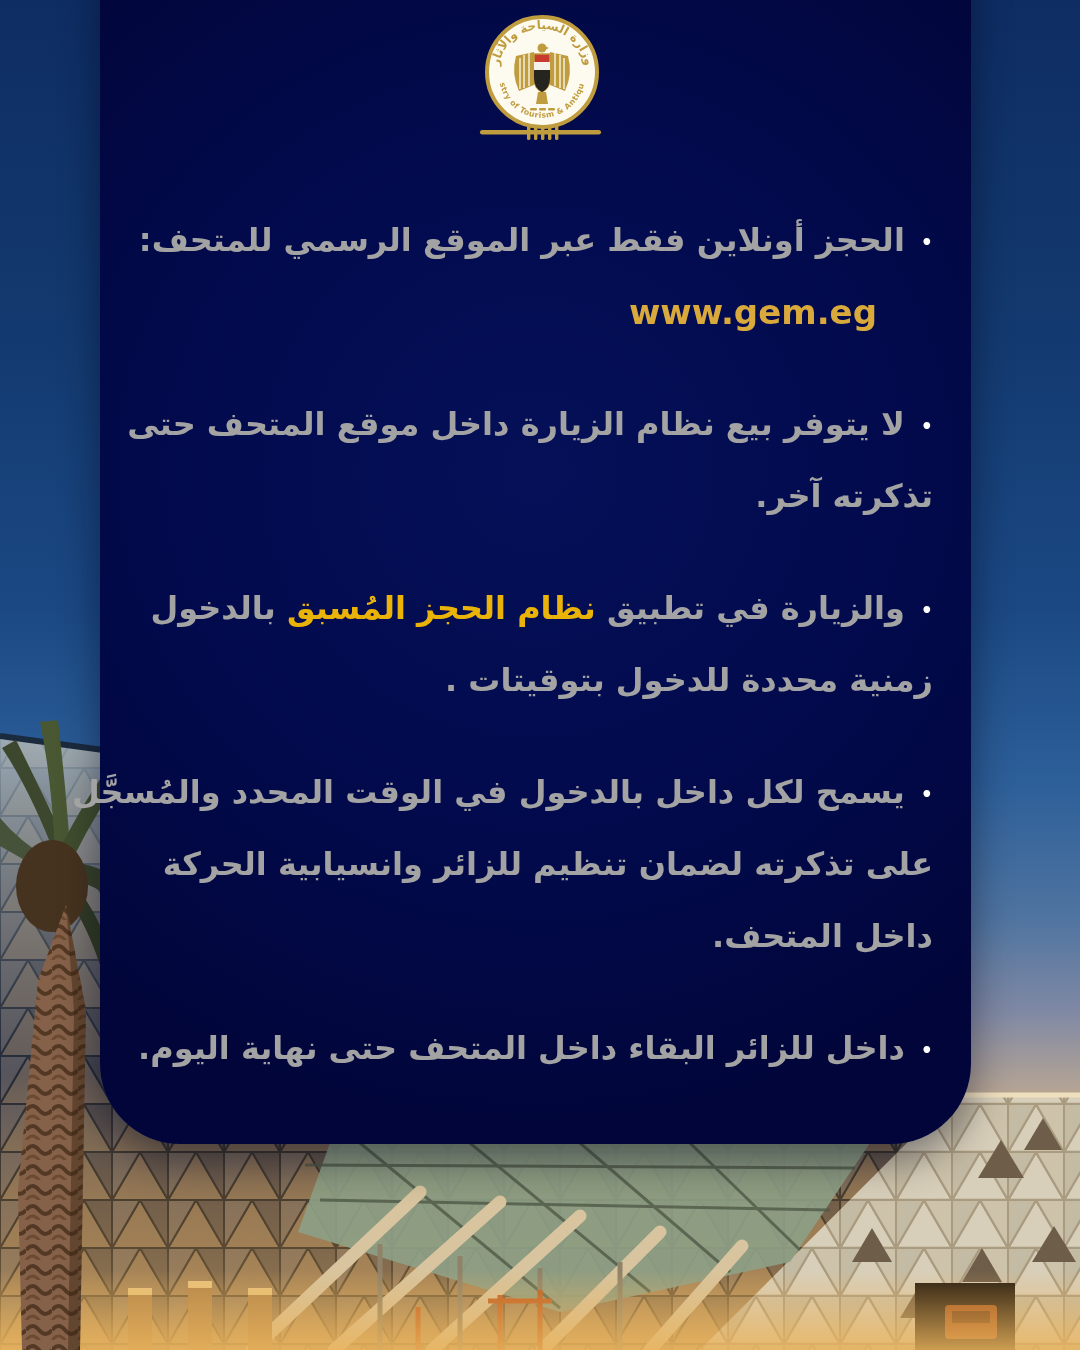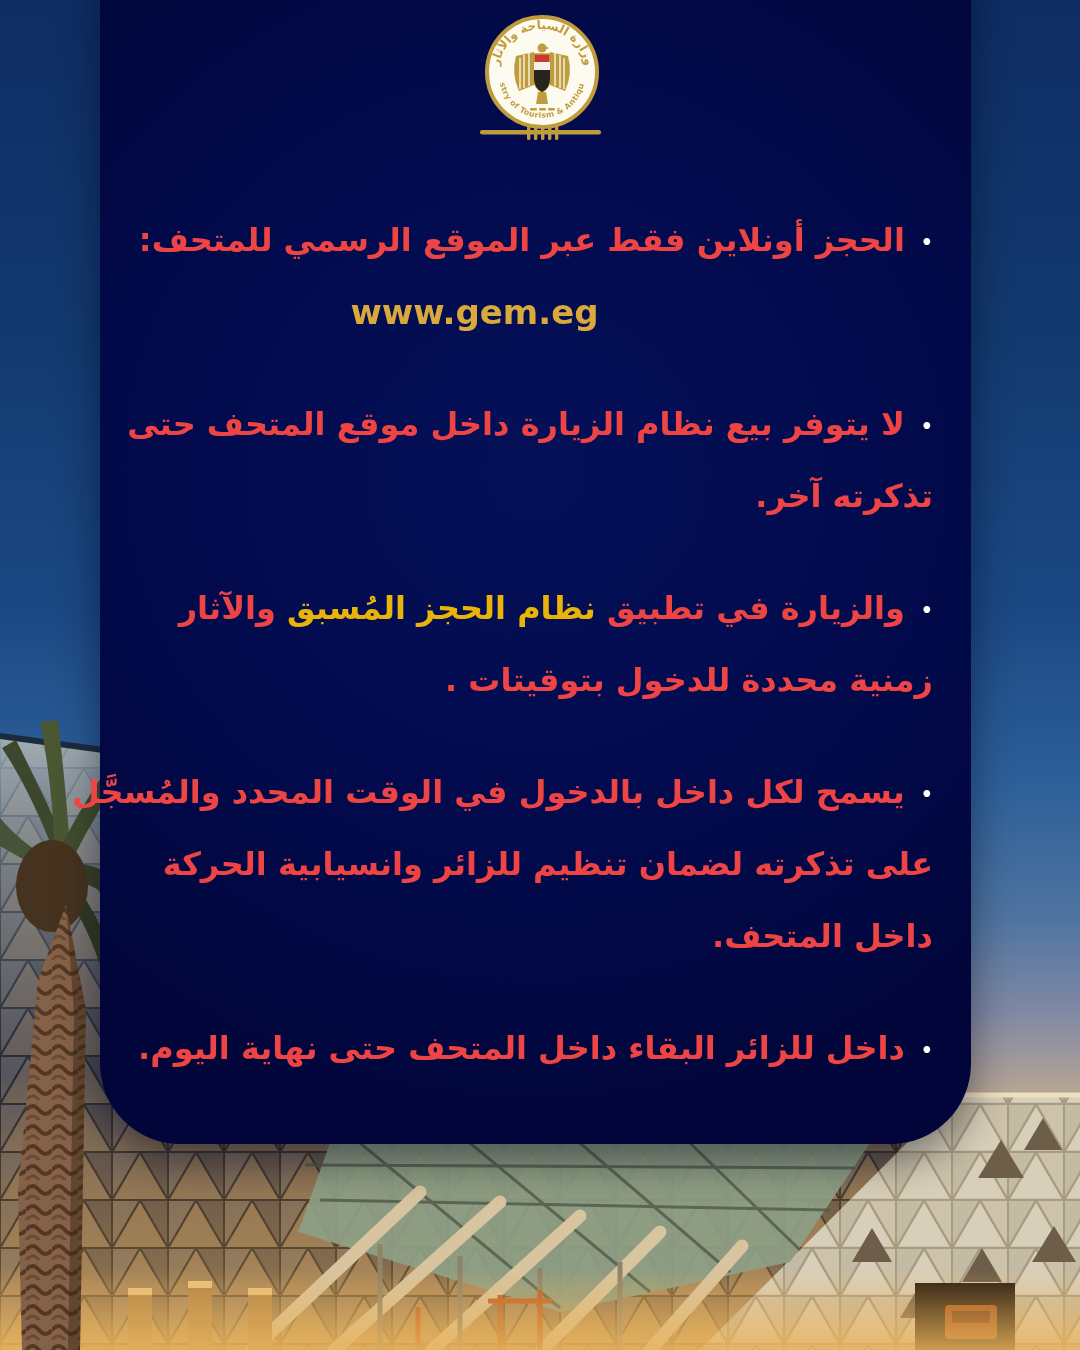--- a/index.html
+++ b/index.html
@@ -25,21 +25,21 @@
   }
   .para{margin-bottom:40px;}
   .b-line{
     height:72px;line-height:72px;white-space:nowrap;
     font-size:32px;font-weight:bold;letter-spacing:0;
   }
   .dot{
     display:inline-block;font-size:19px;color:#ffffff;
     margin-left:16px;vertical-align:2px;
   }
-  .seg-white{color:#ef4444;text-align:center;}
+  .seg-white{color:#a3a3a3;text-align:center;}
   .seg-gold{color:#eab308;}
   .seg-gold-ltr{color:#d9a93c;direction:ltr;unicode-bidi:embed;display:inline-block;font-size:34px;}
 </style>
 </head>
 <body>
 
 <svg id="bg" viewBox="0 0 1080 1350" xmlns="http://www.w3.org/2000/svg">
   <defs>
     <linearGradient id="sky" x1="0" y1="0" x2="0" y2="1">
       <stop offset="0" stop-color="#0e2d63"></stop>
@@ -210,28 +210,28 @@
     <rect x="79" y="117" width="3.4" height="15" rx="1.6"></rect>
     <rect x="86" y="117" width="3.4" height="15" rx="1.6"></rect>
     <rect x="93" y="117" width="3.4" height="15" rx="1.6"></rect>
     <rect x="100" y="117" width="3.4" height="15" rx="1.6"></rect>
   </g>
 </svg>
 
 <div id="bullets">
     <div class="para">
       <div class="b-line"><span class="dot">•</span><span class="seg-white">الحجز أونلاين فقط عبر الموقع الرسمي للمتحف:</span></div>
-      <div class="b-line" style="padding-left: 0px; padding-right: 56px; text-align: center;"><span class="seg-gold-ltr" dir="ltr">www.gem.eg</span></div>
+      <div class="b-line" style="padding-left: 0px; padding-right: 56px;"><span class="seg-gold-ltr" dir="ltr">www.gem.eg</span></div>
     </div>
     <div class="para">
       <div class="b-line"><span class="dot">•</span><span class="seg-white">لا يتوفر بيع نظام الزيارة داخل موقع المتحف حتى</span></div>
       <div class="b-line"><span class="seg-white">تذكرته آخر.</span></div>
     </div>
     <div class="para">
-      <div class="b-line"><span class="dot">•</span><span class="seg-white">والزيارة في تطبيق </span><span class="seg-gold">نظام الحجز المُسبق</span><span class="seg-white"> والآثار</span></div>
+      <div class="b-line"><span class="dot">•</span><span class="seg-white">والزيارة في تطبيق </span><span class="seg-gold">نظام الحجز المُسبق</span><span class="seg-white"> بالدخول</span></div>
       <div class="b-line"><span class="seg-white">زمنية محددة للدخول بتوقيتات .</span></div>
     </div>
     <div class="para">
       <div class="b-line"><span class="dot">•</span><span class="seg-white">يسمح لكل داخل بالدخول في الوقت المحدد والمُسجَّل</span></div>
       <div class="b-line"><span class="seg-white">على تذكرته لضمان تنظيم للزائر وانسيابية الحركة</span></div>
       <div class="b-line"><span class="seg-white">داخل المتحف.</span></div>
     </div>
     <div class="para">
       <div class="b-line"><span class="dot">•</span><span class="seg-white">داخل للزائر البقاء داخل المتحف حتى نهاية اليوم.</span></div>
     </div>

